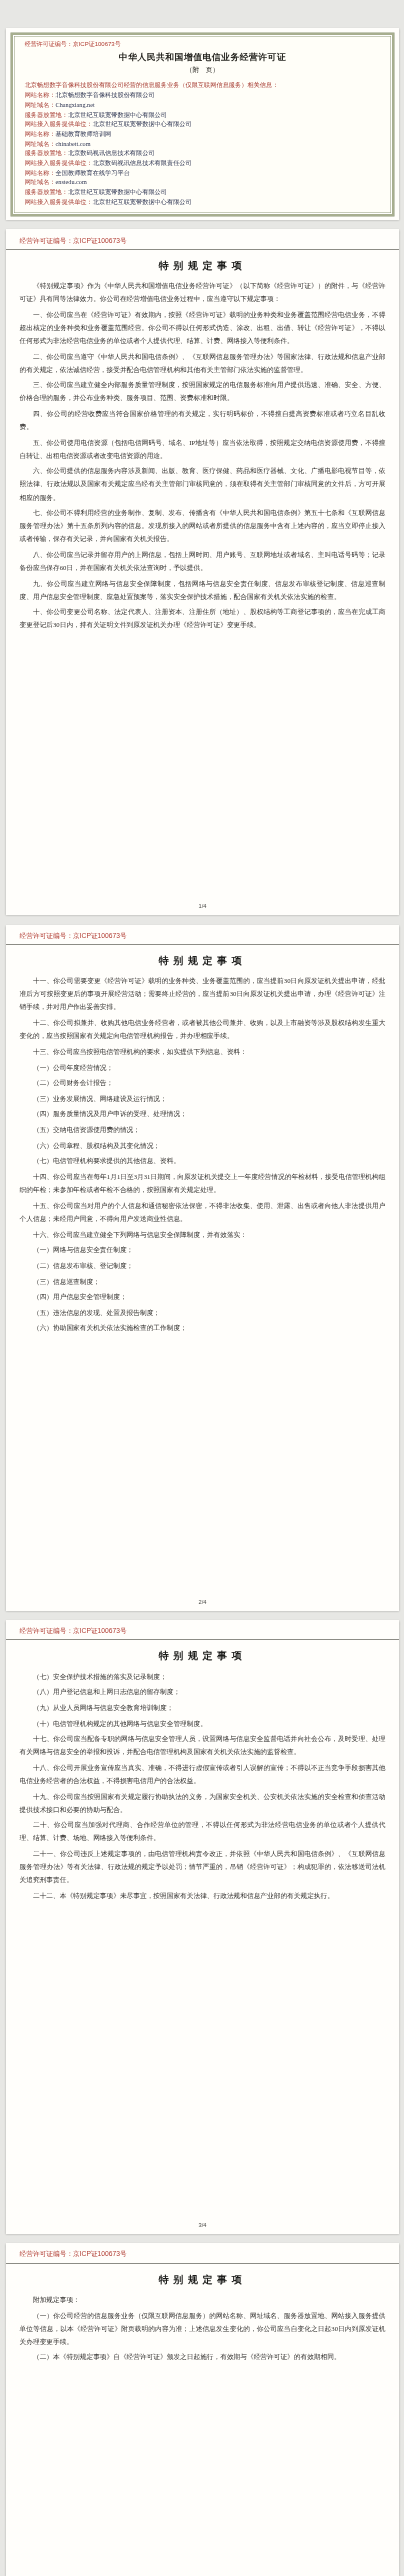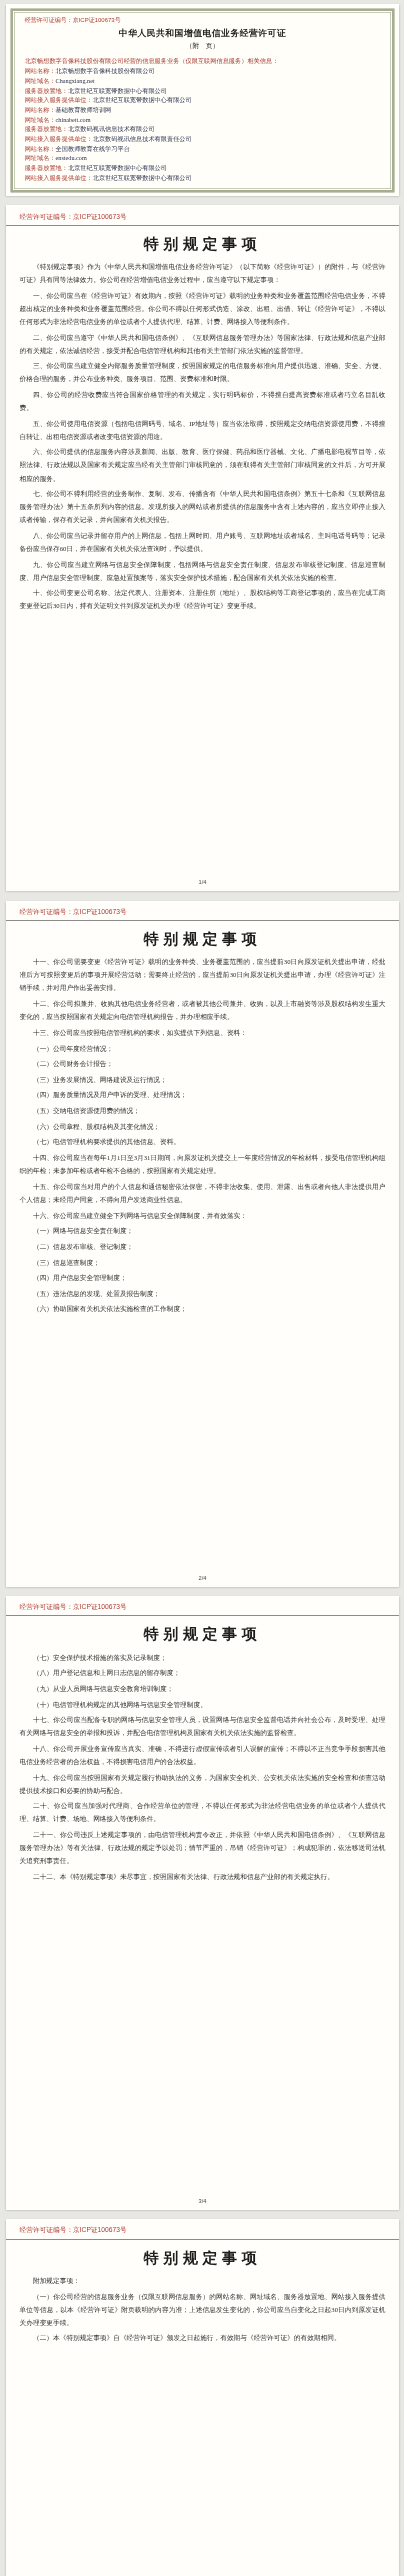--- a/index.html
+++ b/index.html
@@ -17,21 +17,21 @@
   .page {
     background: #fffefb;
     box-shadow: 0 0.5px 2.1px rgba(0,0,0,.28);
     margin-bottom: 9.3px;
     display: flex;
     flex-direction: column;
     width: 100%;
   }
 
   
-  .cert-page { height: 192px; padding: 4.6px 5.2px; }
+  .cert-page { height: 192px; padding: 4.6px 5.2px; margin-top: 24px; }
   .cert-frame {
     flex: 1;
     border: 2.1px solid #a7ae8f;
     box-shadow: inset 0 0 0 1px #ffffff, inset 0 0 0 1.5px #8f977a, 0 0 0 0.5px #8f977a;
     padding: 5.2px 11.3px 4.1px;
     display: flex;
     flex-direction: column;
     background: #fffef8;
   }
   .cert-no { font-size: 6px; color: #b03a30; font-family: "Liberation Sans", sans-serif; }
@@ -53,21 +53,21 @@
   .prov-2 { height: 614px; }
   .prov-3 { height: 653px; }
   .prov-hdr {
     font-size: 6.7px; color: #b03a30;
     padding: 7.2px 13.4px 3.1px;
     border-bottom: 0.5px solid #8c8c85;
     margin: 0 0 1px;
     font-family: "Liberation Sans", sans-serif;
   }
   .prov-title {
-    text-align: center; font-size: 15px; font-weight: bold;
+    text-align: center; font-size: 10px; font-weight: bold;
     letter-spacing: 4.6px; color: #1d1d1b; margin: 8.2px 0 6.2px;
   }
   .prov-body {
     padding: 0 13.4px;
     font-size: 6.7px; line-height: 1.95;
     color: #2f2d2b; text-align: justify;
   }
   .para { margin: 0 0 2.6px; text-indent: 2em; }
   .page-no {
     margin-top: auto; text-align: center;

